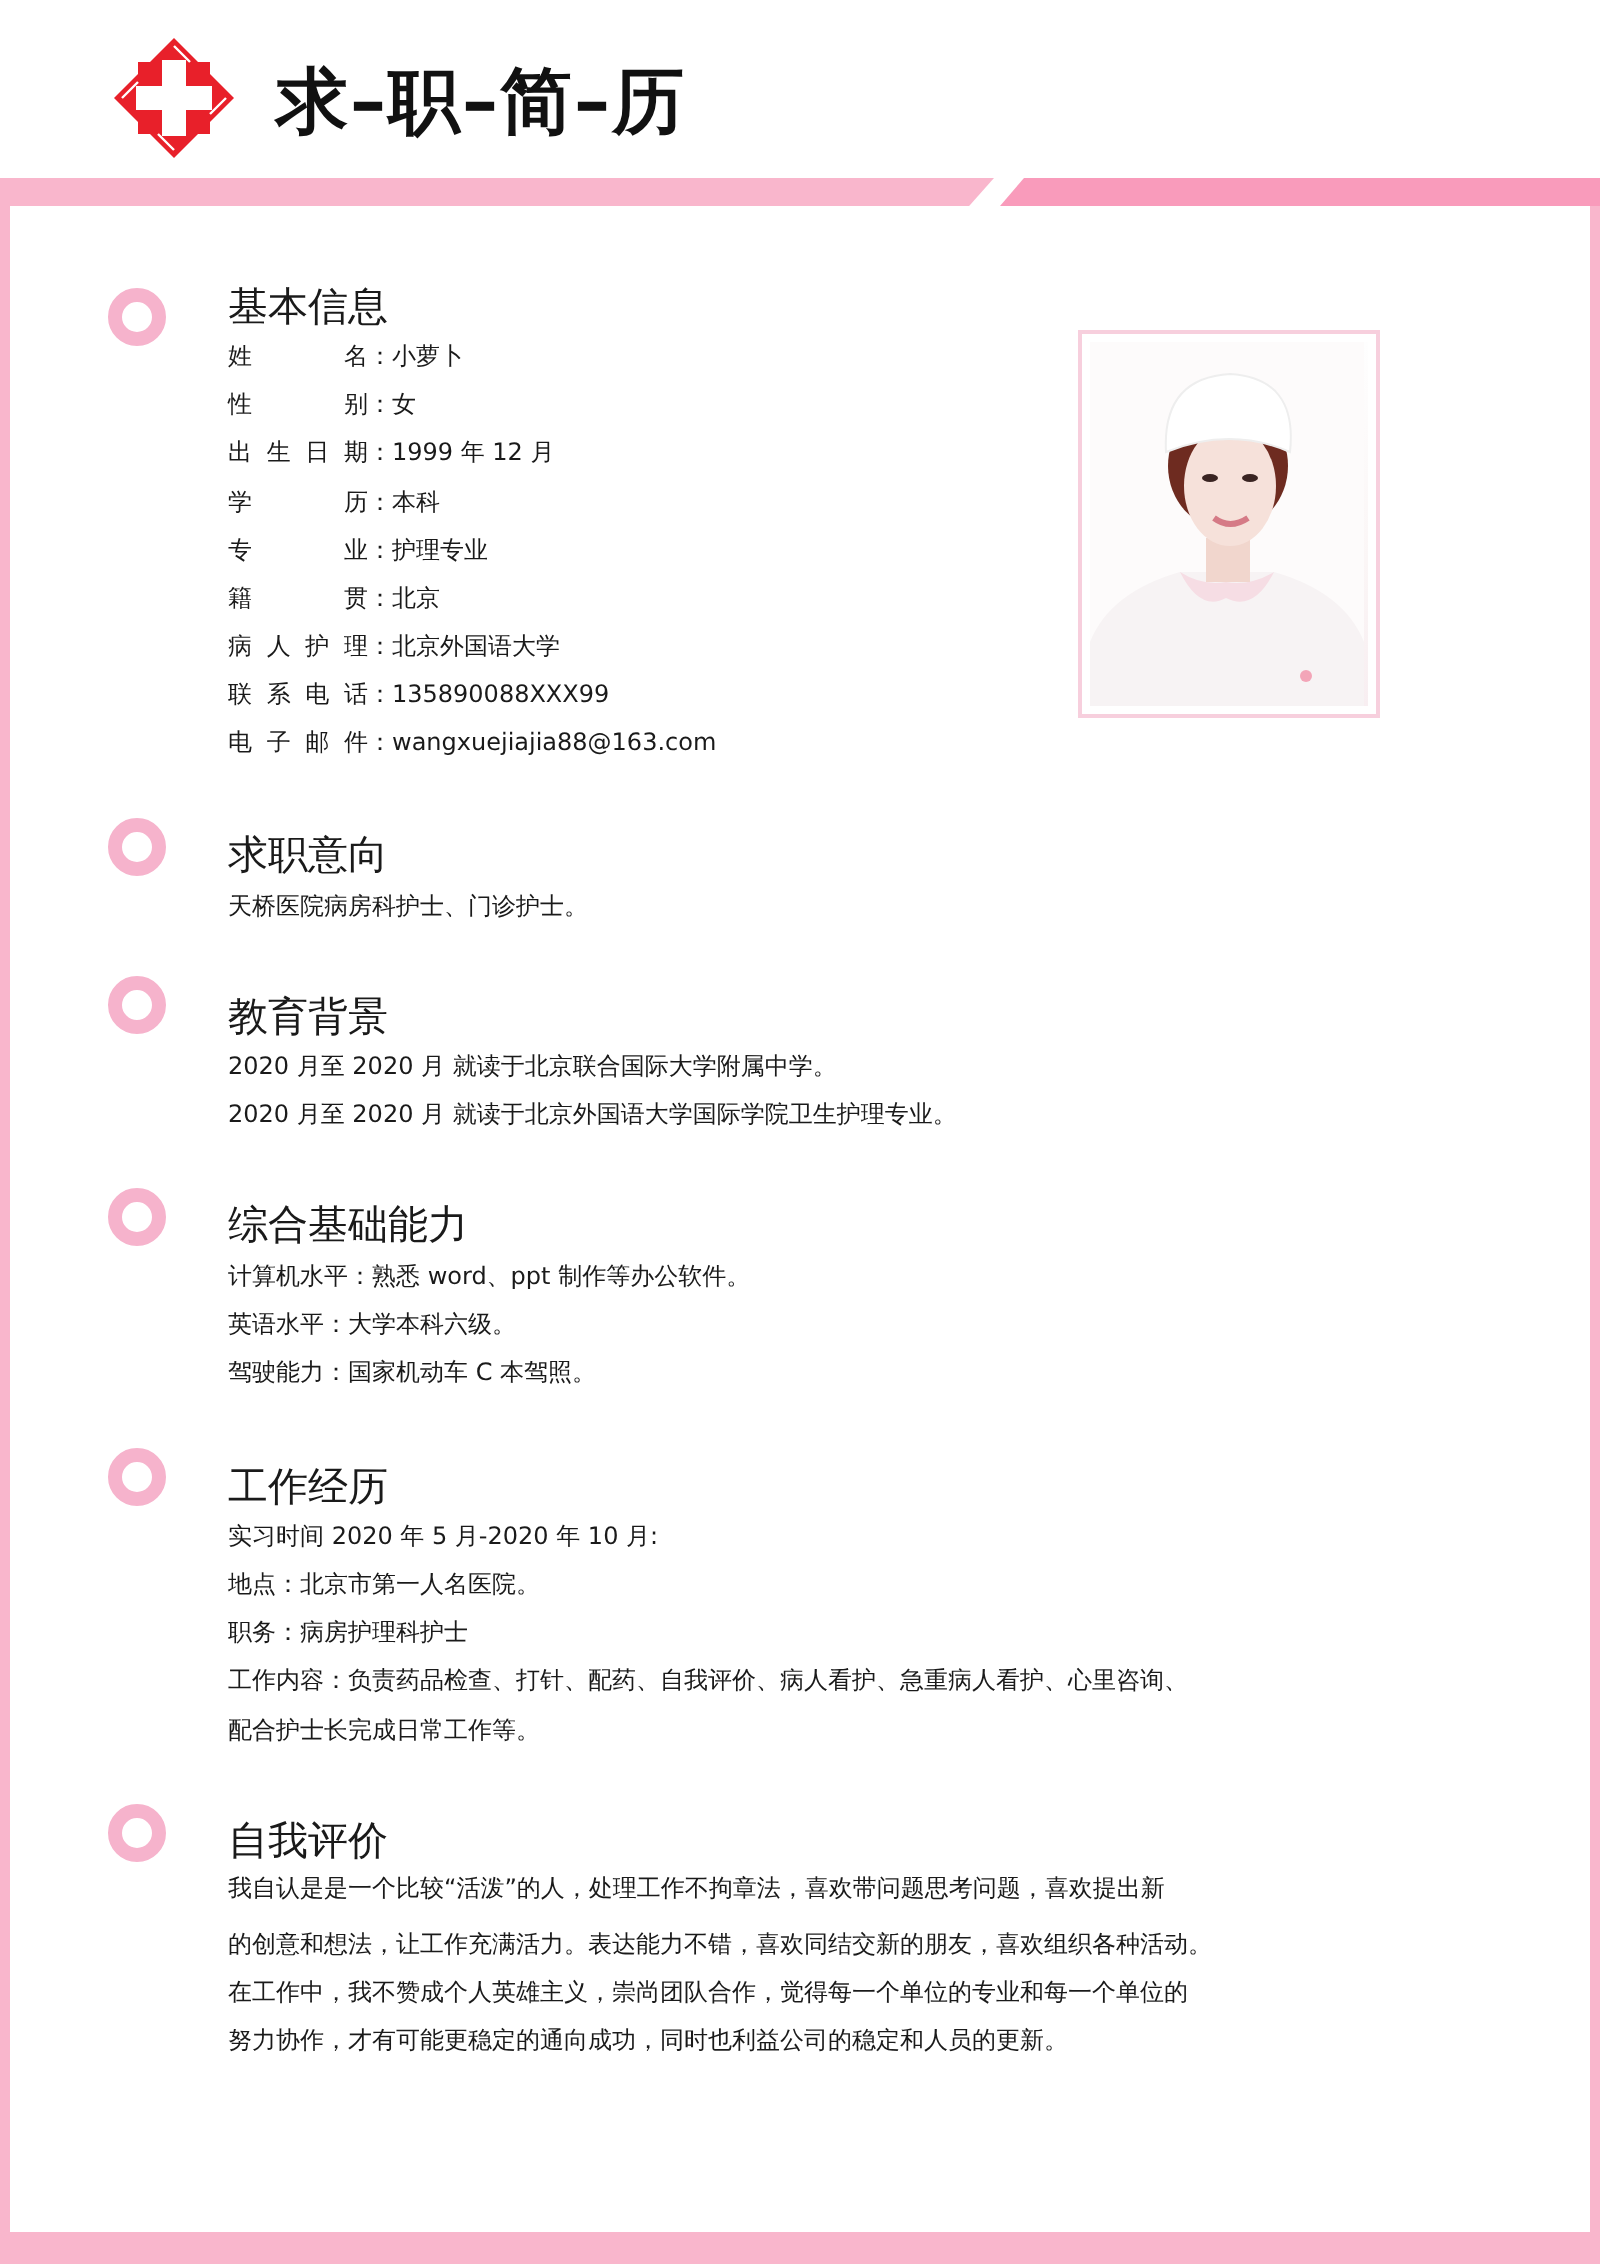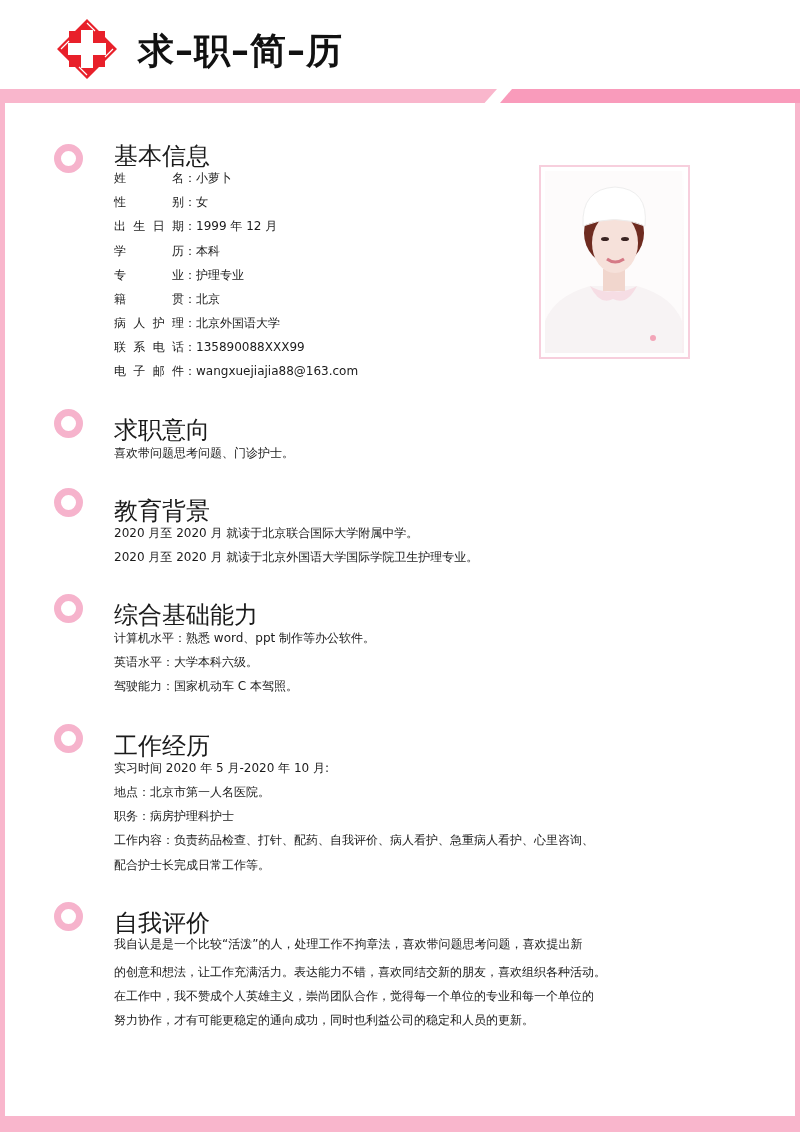--- a/index.html
+++ b/index.html
@@ -13,21 +13,21 @@
 
   .band-left { position: absolute; left: 0; top: 89px; width: 497px; height: 14px; background: #f9b6cc; clip-path: polygon(0 0, 100% 0, 97.5% 100%, 0 100%); }
   .band-right { position: absolute; left: 500px; top: 89px; width: 300px; height: 14px; background: #f99bbb; clip-path: polygon(4% 0, 100% 0, 100% 100%, 0 100%); }
 
   .frame-left { position: absolute; left: 0; top: 103px; width: 5px; height: 1029px; background: #f9b6cc; }
   .frame-right { position: absolute; right: 0; top: 103px; width: 5px; height: 1029px; background: #f9b6cc; }
   .frame-bottom { position: absolute; left: 0; top: 1116px; width: 800px; height: 16px; background: #f9b6cc; }
 
   .section { position: absolute; left: 0; width: 800px; }
   .marker { position: absolute; left: 54px; width: 29px; height: 29px; border-radius: 50%; border: 7px solid #f6b3cc; background: #fff; }
-  .sec-title { position: absolute; left: 114px; font-size: 24px; color: #1a1a1a; white-space: nowrap; }
+  .sec-title { position: absolute; left: 114px; font-size: 20px; color: #1a1a1a; white-space: nowrap; }
   .line { position: absolute; left: 114px; font-size: 12px; color: #1a1a1a; white-space: nowrap; line-height: 20px; }
   .kv-label { display: inline-block; width: 70px; text-align-last: justify; }
 
   .photo-frame { position: absolute; left: 539px; top: 165px; width: 151px; height: 194px; border: 2px solid #f7cfdd; background: #fff; padding: 4px; }
   .photo { width: 100%; height: 100%; background: linear-gradient(180deg, #fefefe 0%, #fbf6f6 60%, #f8eef1 100%); position: relative; overflow: hidden; }
 </style>
 </head>
 <body>
 
 <div class="header">
@@ -99,21 +99,21 @@
 
         <circle cx="108" cy="167" r="3" fill="#f3a5b8"></circle>
       </svg>
     </div>
   </div>
 </div>
 
 <div class="section" style="top:0;">
   <div class="marker" style="top:409px;"></div>
   <div class="sec-title" style="top:414px;">求职意向</div>
-  <div class="line" style="top:443px;">喜欢带问题思考问题、门诊护士。</div>
+  <div class="line" style="top:443px;">天桥医院病房科护士、门诊护士。</div>
 </div>
 
 <div class="section" style="top:0;">
   <div class="marker" style="top:488px;"></div>
   <div class="sec-title" style="top:495px;">教育背景</div>
   <div class="line" style="top:523px;">2020 月至 2020 月  就读于北京联合国际大学附属中学。</div>
   <div class="line" style="top:547px;">2020 月至 2020 月  就读于北京外国语大学国际学院卫生护理专业。</div>
 </div>
 
 <div class="section" style="top:0;">

